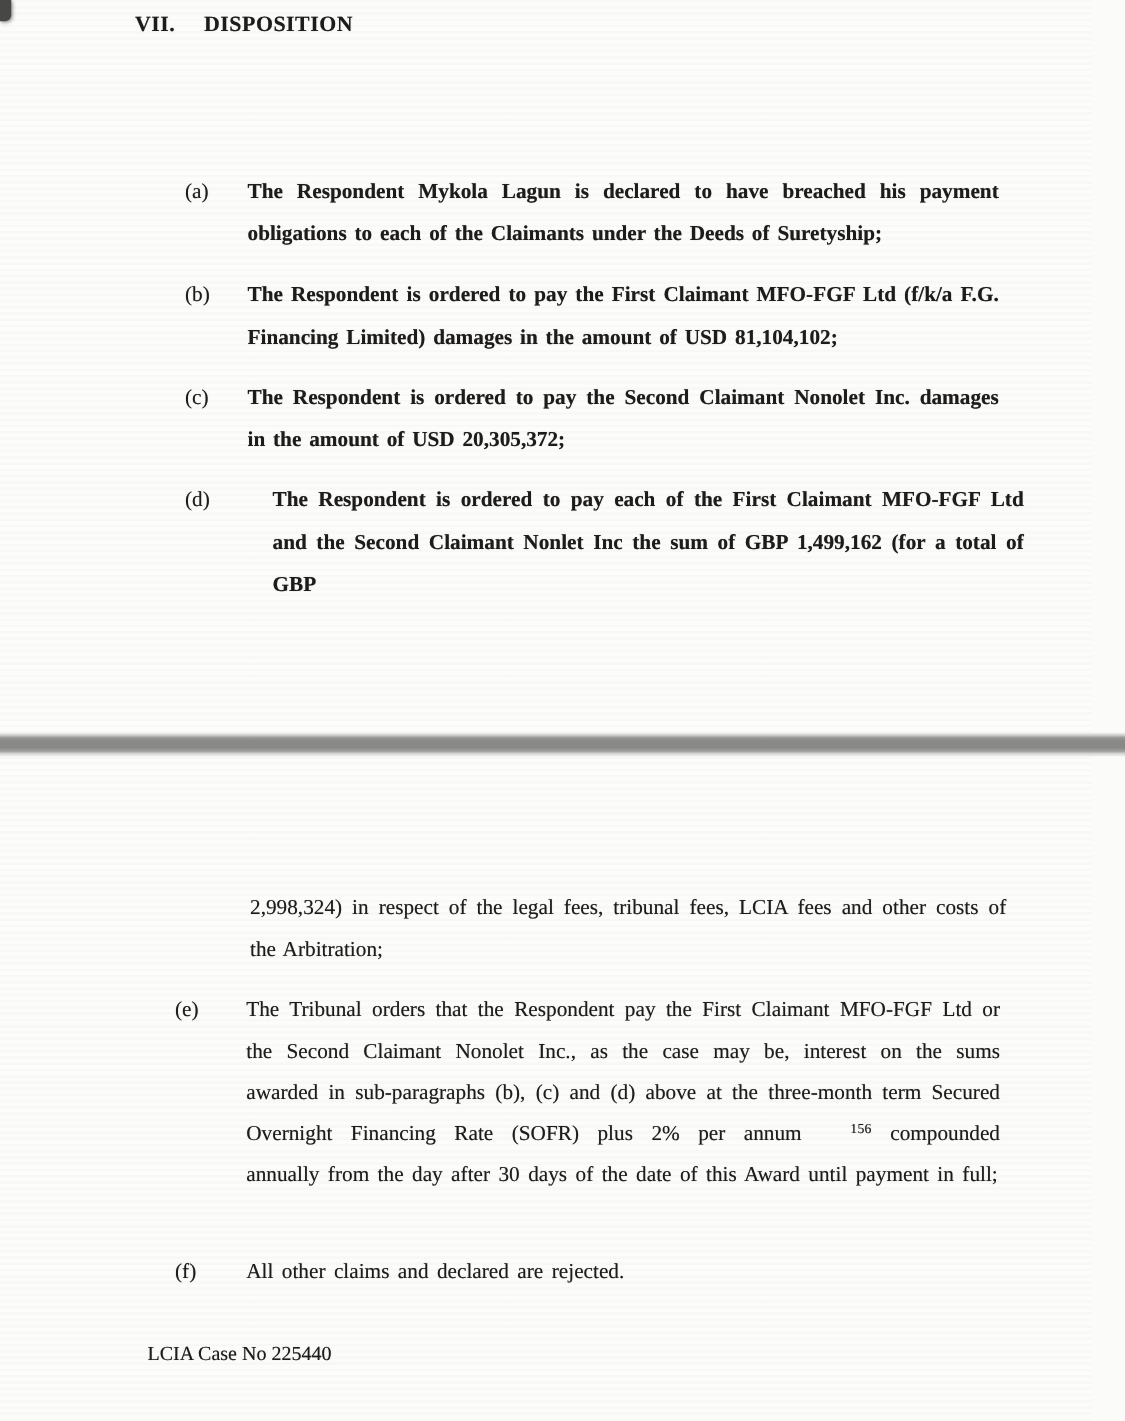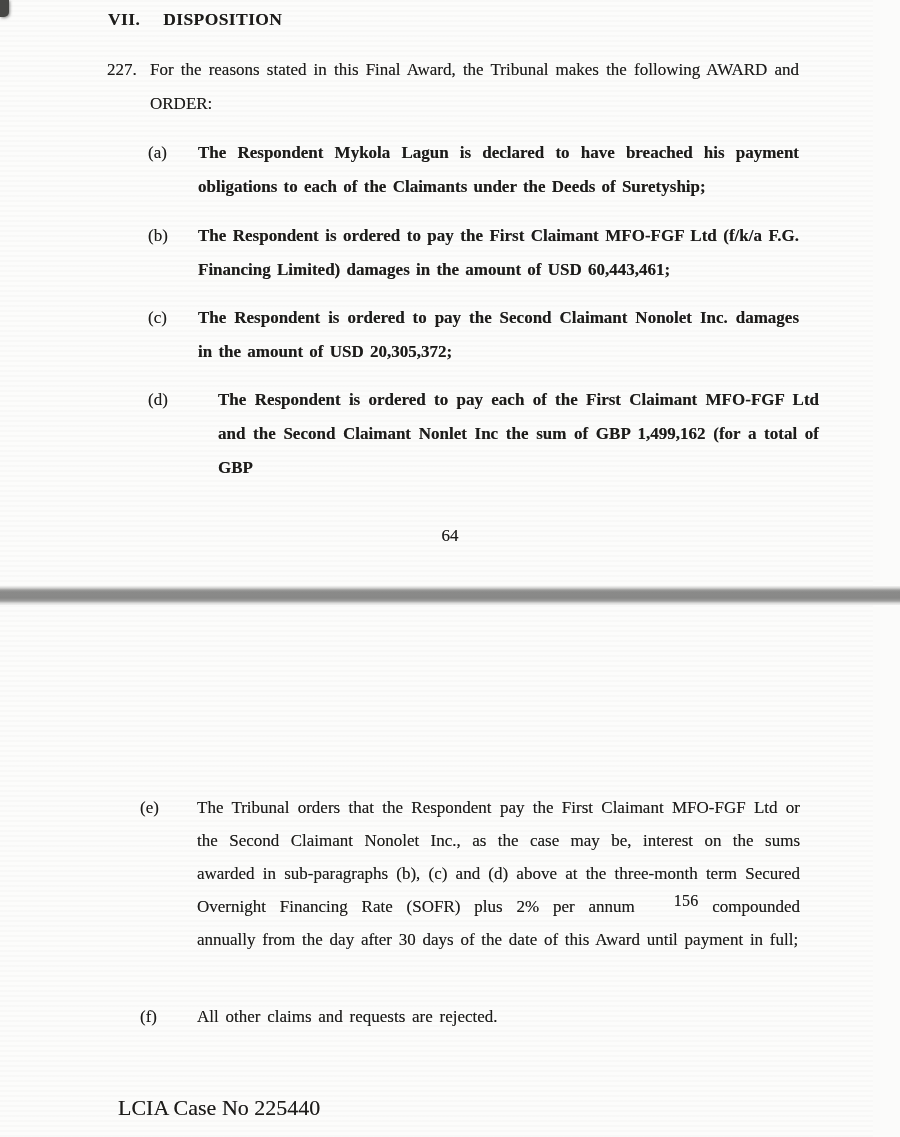--- a/index.html
+++ b/index.html
@@ -79,87 +79,83 @@
     font-size: 17px; line-height: 34px;
     text-align: justify; word-spacing: 2px;
   }
   .page2 .item { left: 140px; line-height: 33px; }
   .page2 .i-label { flex: none; width: 57px; }
   .page2 .i-text { width: 603px; text-align: justify; word-spacing: 2.5px; }
   .item-e { top: 186px; }
   .item-f { top: 395px; }
 
   sup.fnref {
-    font-size: 16px;
+    font-size: 11px;
     line-height: 0;
     vertical-align: 6px;
     letter-spacing: 0.2px;
     margin-left: 39px;
   }
 
   .footer {
-    position: absolute; top: 492px; left: 118px;
-    font-size: 22px; line-height: 22px;
+    position: absolute; top: 468px; left: 118px;
+    font-size: 16px; line-height: 22px;
   }
 </style>
 </head>
 <body>
 
 <div class="canvas">
 
   <div class="corner-artifact"></div>
 
   <section class="page page1">
 
     <div class="heading">
       <span class="h-num">VII.</span>
       <span class="h-title">DISPOSITION</span>
     </div>
 
-    <div class="para" style="top:53px">
-      <span class="p-num">227.</span>
-      <div class="p-text">For the reasons stated in this Final Award, the Tribunal makes the following AWARD and ORDER:</div>
-    </div>
 
     <div class="item item-a">
       <span class="i-label">(a)</span>
       <div class="i-text">The Respondent Mykola Lagun is declared to have breached his payment obligations to each of the Claimants under the Deeds of Suretyship;</div>
     </div>
 
     <div class="item item-b">
       <span class="i-label">(b)</span>
-      <div class="i-text">The Respondent is ordered to pay the First Claimant MFO-FGF Ltd (f/k/a F.G. Financing Limited) damages in the amount of USD 60,443,461;</div>
+      <div class="i-text">The Respondent is ordered to pay the First Claimant MFO-FGF Ltd (f/k/a F.G. Financing Limited) damages in the amount of USD 81,104,102;</div>
     </div>
 
     <div class="item item-c">
       <span class="i-label">(c)</span>
       <div class="i-text">The Respondent is ordered to pay the Second Claimant Nonolet Inc. damages in the amount of USD 20,305,372;</div>
     </div>
 
     <div class="item item-d">
       <span class="i-label">(d)</span>
       <div class="i-text">The Respondent is ordered to pay each of the First Claimant MFO-FGF Ltd and the Second Claimant Nonlet Inc the sum of GBP 1,499,162 (for a total of GBP</div>
     </div>
 
-    <div class="pagenum">64</div>
 
   </section>
 
   <div class="divider"></div>
 
   <section class="page page2">
 
+    <div class="cont">2,998,324) in respect of the legal fees, tribunal fees, LCIA fees and other costs of the Arbitration;</div>
 
     <div class="item item-e">
       <span class="i-label">(e)</span>
       <div class="i-text"><span>The Tribunal orders that the Respondent pay the First Claimant MFO-FGF Ltd or the Second Claimant Nonolet Inc., as the case may be, interest on the sums awarded in sub-paragraphs (b), (c) and (d) above at the three-month term Secured Overnight Financing Rate (SOFR) plus 2% per annum</span><sup class="fnref">156</sup><span> compounded annually from the day after 30 days of the date of this Award until payment in full;</span></div>
     </div>
 
     <div class="item item-f">
       <span class="i-label">(f)</span>
-      <div class="i-text">All other claims and requests are rejected.</div>
+      <div class="i-text">All other claims and declared are rejected.</div>
     </div>
 
     <div class="footer">LCIA Case No 225440</div>
 
   </section>
 
 </div>
 
 </body></html>

